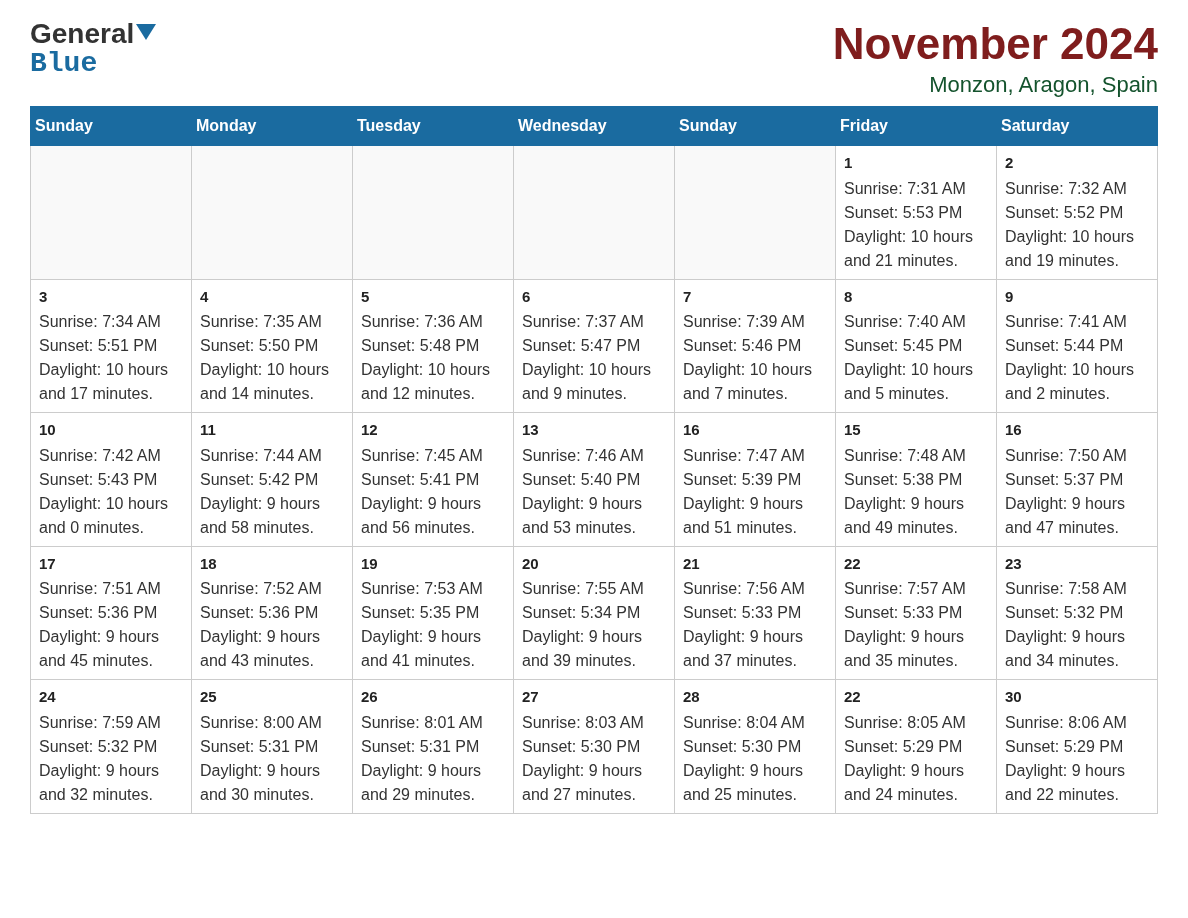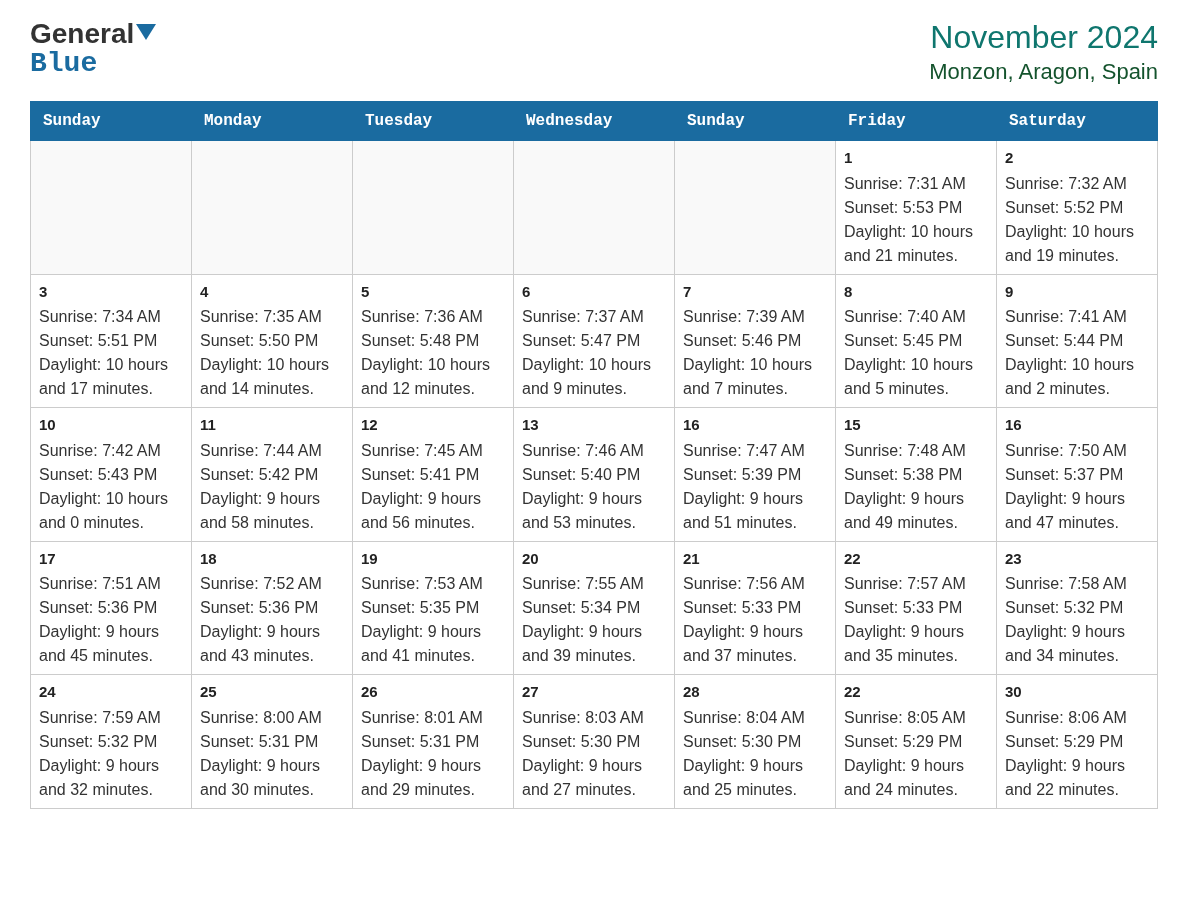--- a/index.html
+++ b/index.html
@@ -8,21 +8,21 @@
       background: #fff;
       color: #333;
       width: 1188px;
       min-height: 918px;
       padding: 20px 30px;
     }
     .header {
       display: flex;
       justify-content: space-between;
       align-items: flex-start;
-      margin-bottom: 16px;
+      margin-bottom: 8px;
     }
     .logo {
       display: flex;
       flex-direction: column;
       align-items: flex-start;
     }
     .logo-top {
       font-size: 28px;
       font-weight: bold;
       color: #333;
@@ -45,45 +45,44 @@
       font-weight: bold;
       color: #1a6ba0;
       line-height: 1;
       margin-top: 2px;
       font-family: Liberation Mono, monospace;
     }
     .title-block {
       text-align: right;
     }
     .title-block h1 {
-      font-size: 32px;
-      font-weight: normal;
-      color: #0f766e;
+      font-size: 44px;
+      font-weight: bold;
+      color: #7f1d1d;
       line-height: 1.1;
     }
     .title-block h2 {
       font-size: 22px;
       font-weight: normal;
       color: #14532d;
       margin-top: 4px;
     }
     table {
       width: 100%;
       border-collapse: collapse;
       table-layout: fixed;
     }
     thead tr th {
       background-color: #1a6ba0;
       color: #fff;
       font-size: 16px;
       font-weight: bold;
-      padding: 10px 12px;
+      padding: 10px 4px;
       text-align: left;
       border: 1px solid #1a6ba0;
-      font-family: Liberation Mono, monospace;
     }
     tbody tr td {
       border: 1px solid #ccc;
       vertical-align: top;
       padding: 6px 8px;
       font-size: 13px;
       line-height: 1.5;
       height: 120px;
     }
     tbody tr:first-child td {

